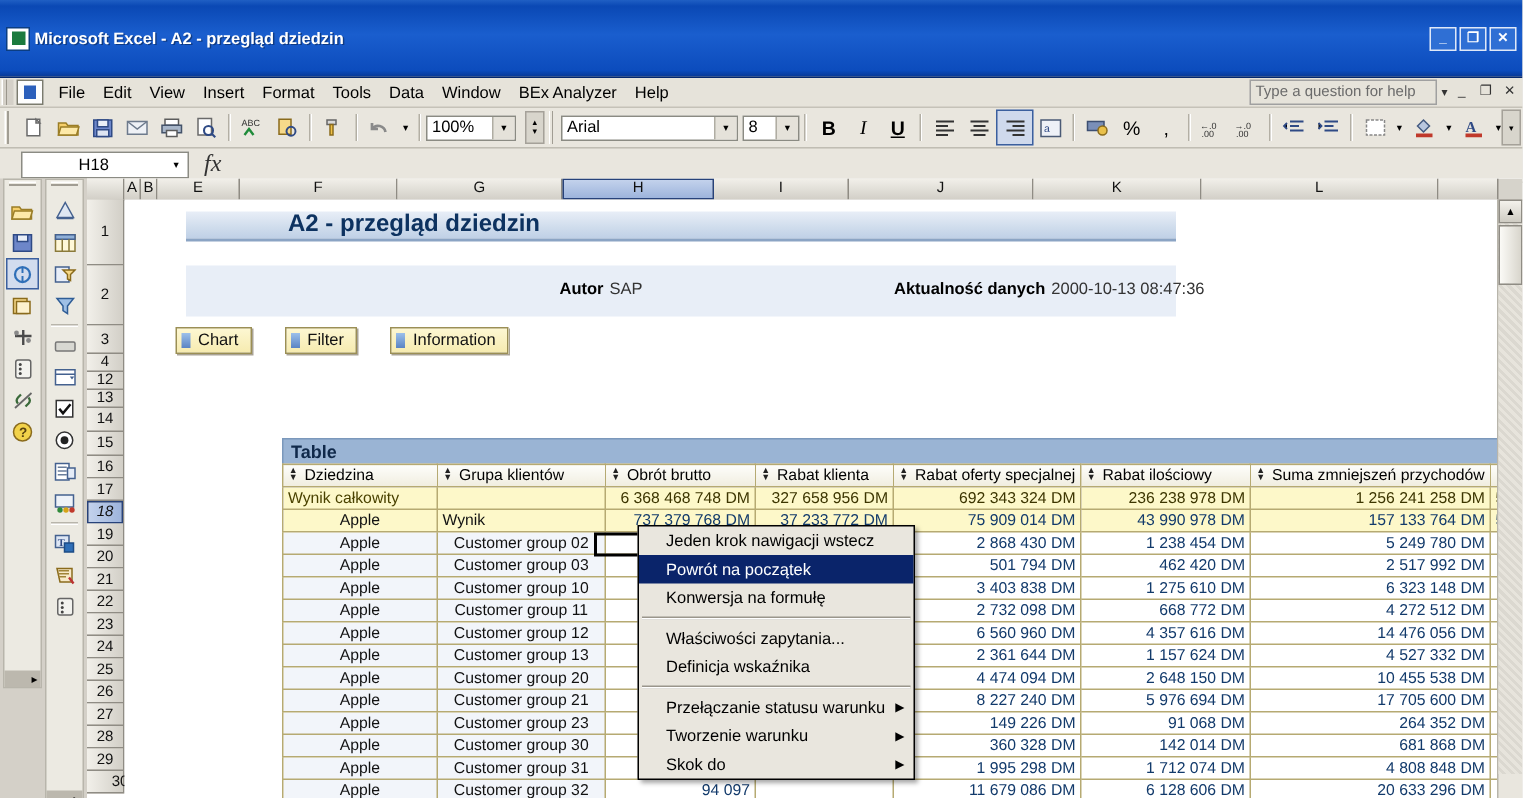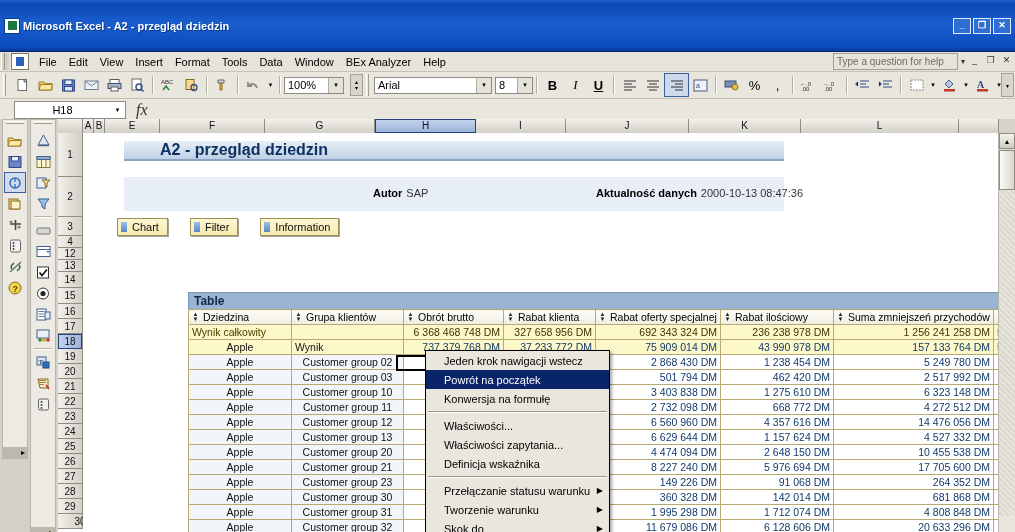--- a/index.html
+++ b/index.html
@@ -113,21 +113,21 @@
     display:flex;align-items:center;justify-content:center;
   }
   .rh.sel{background:linear-gradient(to right,#c3d2ec,#9db4dc);border:1px solid #27427a;font-weight:normal;}
   .sheet{position:absolute;left:25px;top:14px;right:17px;bottom:0;background:#fff;overflow:hidden;}
 
   
   .rep-title{
     position:absolute;left:41px;top:8px;width:660px;height:20px;
     background:linear-gradient(to bottom,#e8eef7,#cfdcec 60%,#bfd0e6);
     border-bottom:2px solid #8ba4c4;
-    font-size:16px;font-weight:bold;color:#0d3260;display:flex;align-items:center;padding-left:36px;box-sizing:border-box;
+    font-size:16px;font-weight:bold;color:#0d3260;display:flex;align-items:center;padding-left:68px;box-sizing:border-box;
   }
   .rep-meta{position:absolute;left:41px;top:44px;width:660px;height:34px;background:#e8eef7;}
   .meta-l{position:absolute;left:290px;top:54px;font-size:11px;}
   .meta-r{position:absolute;left:513px;top:54px;font-size:11px;}
   .meta-l b,.meta-r b{font-weight:bold;}
   .meta-l span,.meta-r span{color:#333;margin-left:4px;}
 
   .btnrow{position:absolute;left:34px;top:85px;display:flex;gap:22px;}
   .rbtn{
     height:16px;background:linear-gradient(to bottom,#fdf7d2,#f6ebb0);border:1px solid #9b8f55;
@@ -597,21 +597,21 @@
       <div class="rh" style="height:44px;">1</div>
       <div class="rh" style="height:40px;">2</div>
       <div class="rh" style="height:19px;">3</div>
       <div class="rh" style="height:12px;">4</div>
       <div class="rh" style="height:12px;">12</div>
       <div class="rh" style="height:12px;text-align:right;">13</div>
       <div class="rh" style="height:16px;">14</div>
       <div class="rh" style="height:16px;">15</div>
       <div class="rh" style="height:15px;">16</div>
       <div class="rh" style="height:15px;">17</div>
-      <div class="rh sel" style="height:15px;">18</div>
+      <div class="rh sel" style="height:15px;font-style:italic;">18</div>
       <div class="rh" style="height:15px;">19</div>
       <div class="rh" style="height:15px;">20</div>
       <div class="rh" style="height:15px;">21</div>
       <div class="rh" style="height:15px;">22</div>
       <div class="rh" style="height:15px;">23</div>
       <div class="rh" style="height:15px;">24</div>
       <div class="rh" style="height:15px;">25</div>
       <div class="rh" style="height:15px;">26</div>
       <div class="rh" style="height:15px;">27</div>
       <div class="rh" style="height:15px;">28</div>
@@ -741,21 +741,21 @@
               <td class="num">6 560 960 DM</td>
               <td class="num">4 357 616 DM</td>
               <td class="num">14 476 056 DM</td>
               <td class="num">51 1</td>
             </tr>
             <tr class="data">
               <td class="txt c">Apple</td>
               <td class="txt c">Customer group 13</td>
               <td class="num">24 042</td>
               <td class="num"></td>
-              <td class="num">6 629 644 DM</td>
+              <td class="num">2 361 644 DM</td>
               <td class="num">1 157 624 DM</td>
               <td class="num">4 527 332 DM</td>
               <td class="num">19 5</td>
             </tr>
             <tr class="data">
               <td class="txt c">Apple</td>
               <td class="txt c">Customer group 20</td>
               <td class="num">44 740</td>
               <td class="num"></td>
               <td class="num">4 474 094 DM</td>
@@ -826,21 +826,20 @@
       <div class="track"></div>
       <div class="sthumb"></div>
     </div>
   </div>
 
   <div class="ctxmenu">
     <div class="ctxitem">Jeden krok nawigacji wstecz</div>
     <div class="ctxitem hl">Powrót na początek</div>
     <div class="ctxitem">Konwersja na formułę</div>
     <div class="ctxsep"></div>
-    <div class="ctxitem">Właściwości...</div>
     <div class="ctxitem">Właściwości zapytania...</div>
     <div class="ctxitem">Definicja wskaźnika</div>
     <div class="ctxsep"></div>
     <div class="ctxitem">
       <span>Przełączanie statusu warunku</span>
       <span class="arrow">▶</span>
     </div>
     <div class="ctxitem">
       <span>Tworzenie warunku</span>
       <span class="arrow">▶</span>

